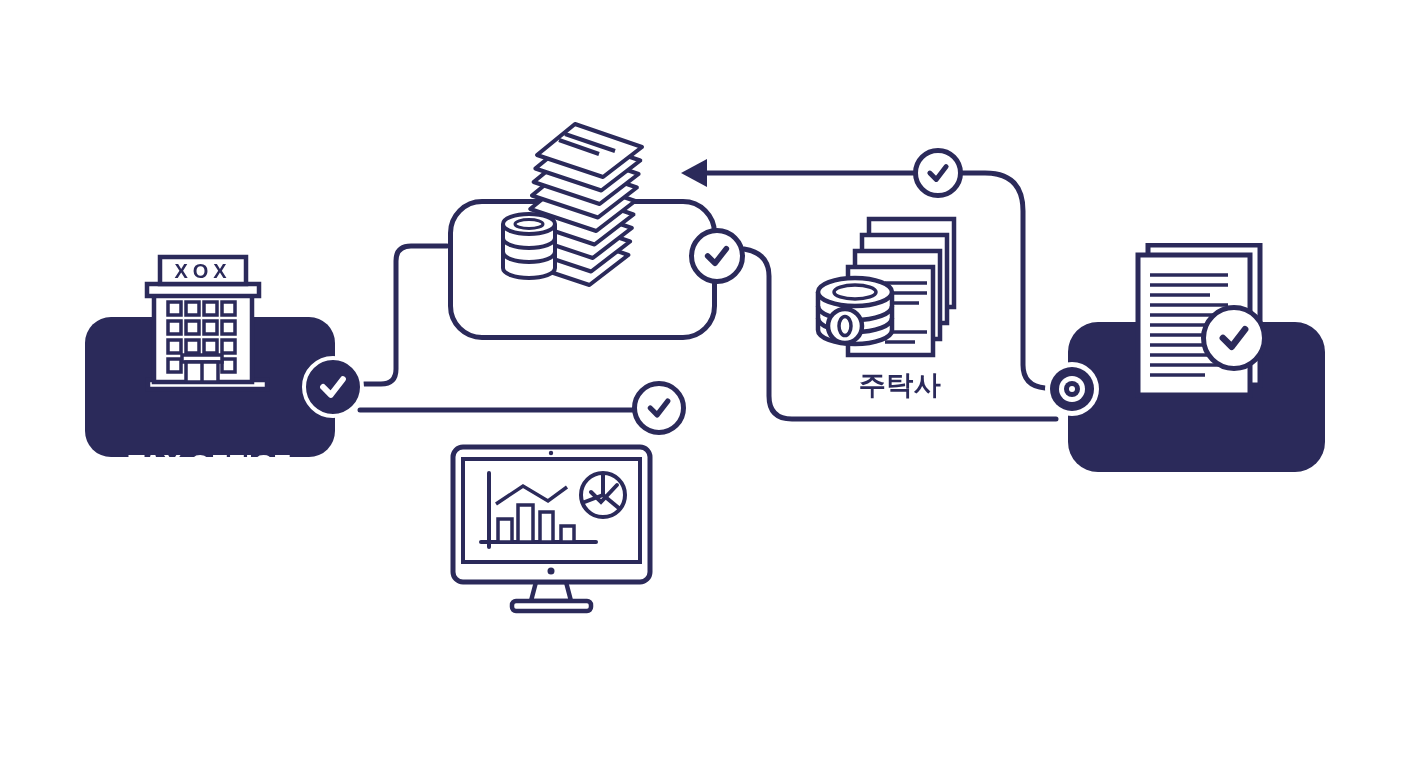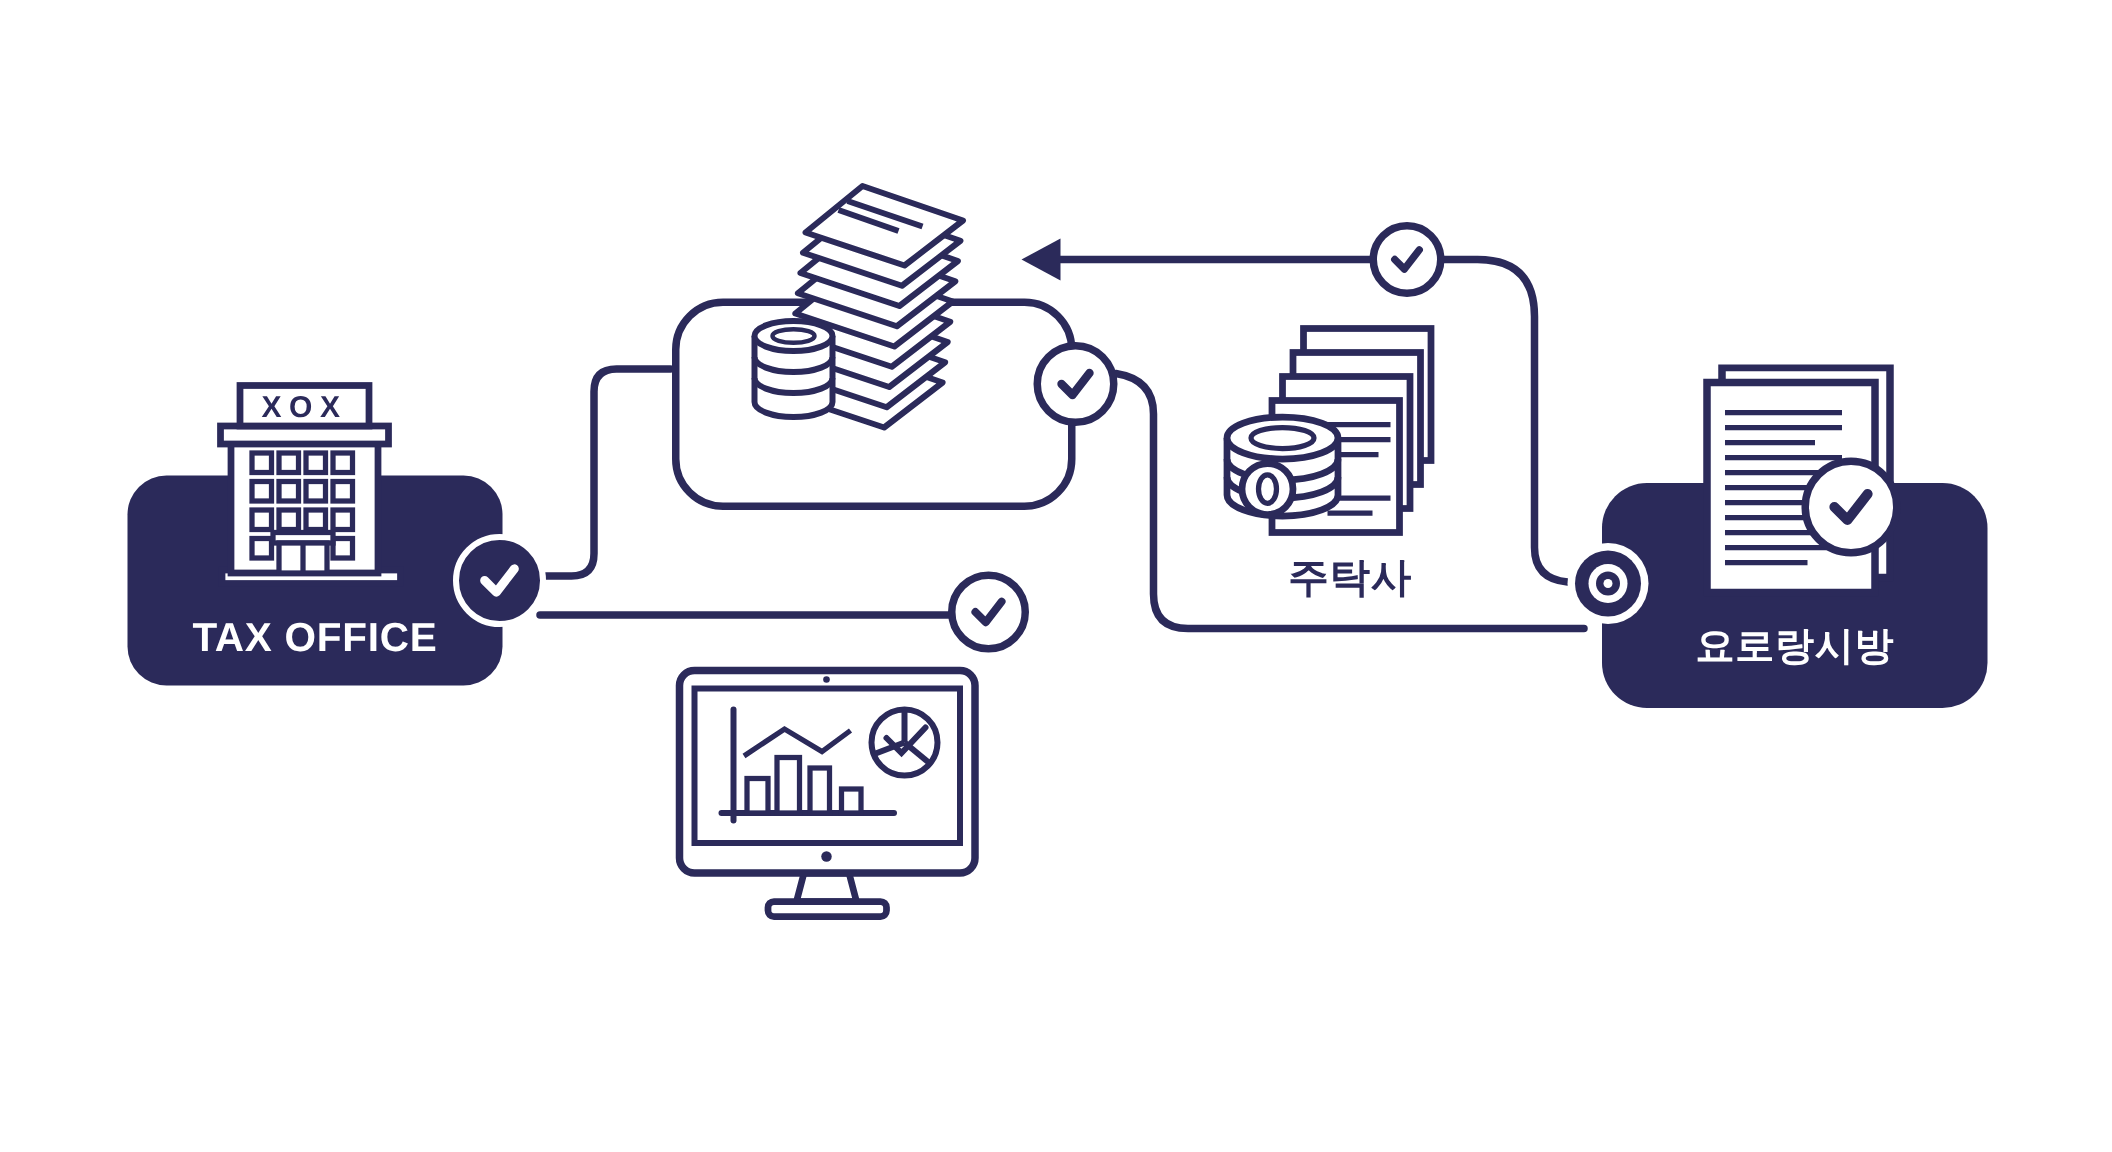--- a/index.html
+++ b/index.html
@@ -8,21 +8,21 @@
        font-family:"Liberation Sans","DejaVu Sans",sans-serif;}
   .canvas{position:relative;width:1153px;height:768px;background:#fff;}
   svg{display:block;}
   .connectors{position:absolute;left:0;top:0;z-index:1;}
   .block{position:absolute;background:var(--navy);z-index:2;}
   .outline-box{position:absolute;border:5px solid var(--navy);border-radius:34px;
                box-sizing:border-box;background:transparent;z-index:2;}
   .icon-svg{position:absolute;z-index:3;}
   .label{position:absolute;z-index:4;font-weight:bold;text-align:center;
          color:var(--navy);letter-spacing:0.5px;}
-  .label.on-navy{color:#ffffff;}
+  .label.on-navy{color:#ffffff;margin-top:40px;}
   .check-circle{position:absolute;z-index:5;box-sizing:border-box;border-radius:50%;
                 background:#fff;border:5px solid var(--navy);
                 display:flex;align-items:center;justify-content:center;}
   .check-circle.filled{background:var(--navy);border:4px solid #ffffff;}
   .donut{position:absolute;z-index:5;border-radius:50%;background:#ffffff;
          display:flex;align-items:center;justify-content:center;}
   .donut .r1{width:44px;height:44px;border-radius:50%;background:var(--navy);
              display:flex;align-items:center;justify-content:center;}
   .donut .r2{width:26px;height:26px;border-radius:50%;background:#ffffff;
              display:flex;align-items:center;justify-content:center;}
@@ -178,21 +178,20 @@
         <path d="M22,72 L100,72"></path>
         <path d="M22,82 L100,82"></path>
       <path d="M22,92 L82,92"></path>
         <path d="M22,102 L100,102"></path>
         <path d="M22,112 L100,112"></path>
       <path d="M22,122 L100,122"></path>
         <path d="M22,132 L77,132"></path>
     </g>
   </svg>
 
-  <div class="label on-navy" style="left:1078px;top:413px;width:237px;font-size:26px;">요로랑시방</div>
 
   <div class="check-circle filled" style="left:302px;top:356px;width:62px;height:62px;">
     <svg width="34" height="34" viewBox="0 0 24 24">
       <path d="M5,12 L10.5,17.5 L19,6.5" stroke="#ffffff" stroke-width="4.2" fill="none" stroke-linecap="round" stroke-linejoin="round"></path>
     </svg>
   </div>
 
   <div class="check-circle" style="left:632px;top:381px;width:54px;height:54px;">
     <svg width="30" height="30" viewBox="0 0 24 24">
       <path d="M5,12 L10.5,17.5 L19,6.5" stroke="#2b2a5a" stroke-width="4.2" fill="none" stroke-linecap="round" stroke-linejoin="round"></path>

